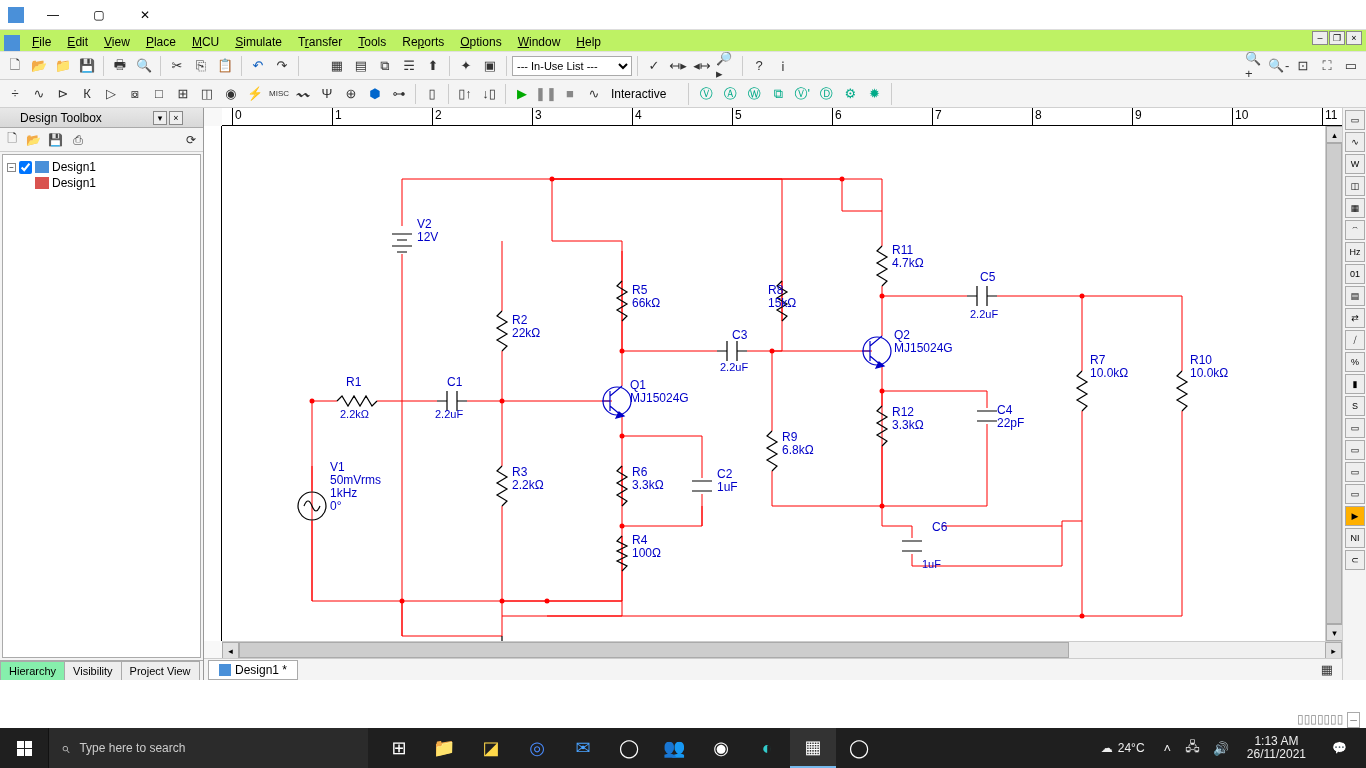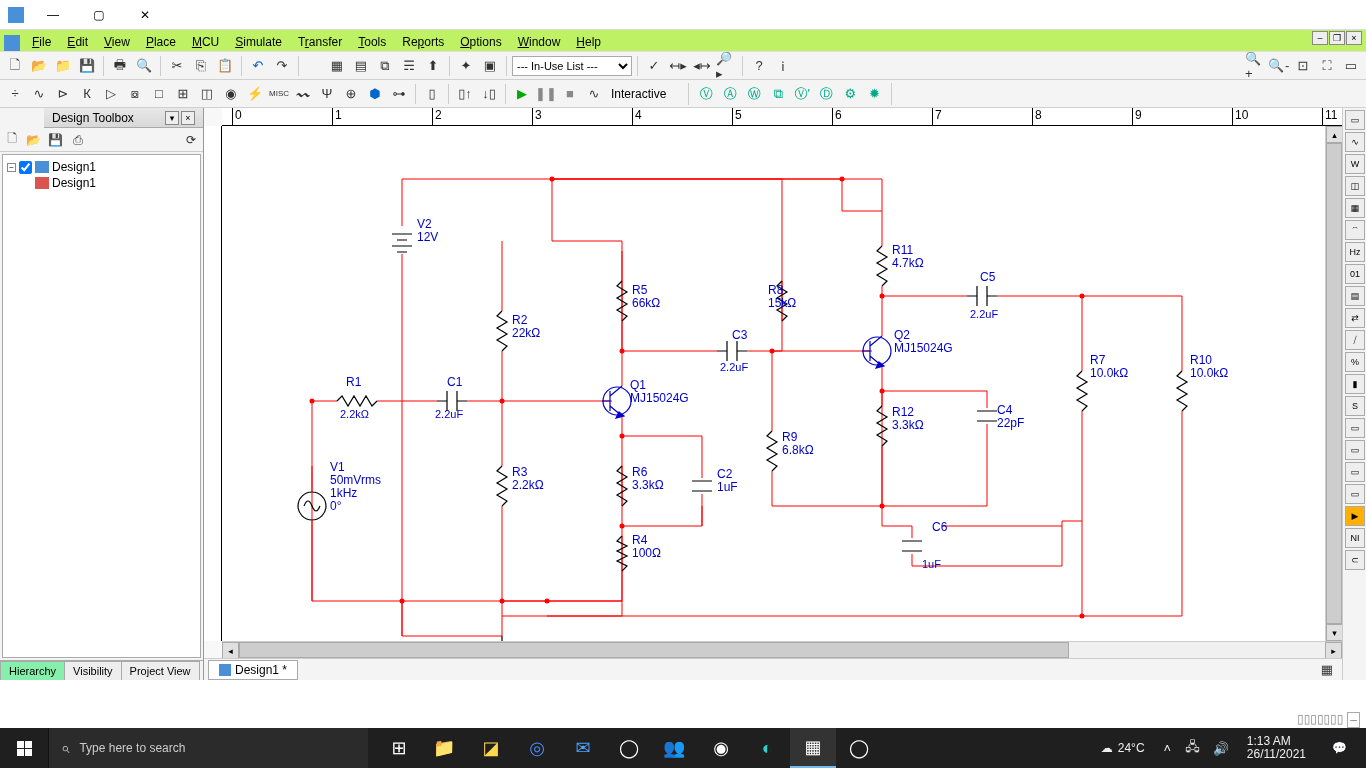--- a/index.html
+++ b/index.html
@@ -21,21 +21,21 @@
 .toolbar2 { height:28px; display:flex; align-items:center; padding:2px 4px; border-bottom:1px solid #d0d0d0; background:#f4f4f4; gap:2px; }
 .run-cluster { display:flex; gap:2px; align-items:center; }
 .play { color:#0a0; }
 .pause { color:#888; }
 .stop { color:#888; }
 .interactive-label { margin-left:4px; margin-right:20px; }
 .probe-cluster { display:flex; gap:2px; padding:0 6px; border-left:1px solid #ccc; border-right:1px solid #ccc; }
 .probe-cluster .tbtn { color:#0a8; }
 .main-area { display:flex; height:572px; }
 .design-toolbox { width:204px; border-right:1px solid #999; background:#f4f4f4; display:flex; flex-direction:column; }
-.dt-header { height:20px; background:linear-gradient(#e8e8e8,#d8d8d8); border-bottom:1px solid #aaa; display:flex; align-items:center; padding:0 8px; font-size:11px;margin-left:44px; }
+.dt-header { height:20px; background:linear-gradient(#e8e8e8,#d8d8d8); border-bottom:1px solid #aaa; display:flex; align-items:center; padding:0 20px; font-size:11px; }
 .dt-header .dt-ctrl { margin-left:auto; display:flex; gap:2px; }
 .dt-header .dt-ctrl span { width:14px; height:14px; border:1px solid #888; font-size:9px; display:flex; align-items:center; justify-content:center; cursor:pointer; background:#eee;}
 .dt-toolbar { height:24px; display:flex; align-items:center; gap:2px; padding:2px; border-bottom:1px solid #ccc; }
 .dt-toolbar .tbtn { width:20px; height:20px; font-size:12px; }
 .dt-tree { flex:1; background:#fff; border:1px solid #aaa; margin:2px; padding:4px; font-size:11px; }
 .dt-tree .node { display:flex; align-items:center; gap:3px; padding:1px 0; cursor:pointer; }
 .dt-tree .node.child { padding-left:28px; }
 .dt-tree .node .exp { width:9px; height:9px; border:1px solid #888; font-size:8px; line-height:7px; text-align:center; }
 .dt-tree .node .nicon { width:14px; height:12px; background:#4a90d9; display:inline-block; }
 .dt-tabs { display:flex; border-top:1px solid #aaa; }
@@ -70,21 +70,21 @@
 .win-logo { display:grid; grid-template-columns:7px 7px; grid-template-rows:7px 7px; gap:1px; }
 .win-logo span { background:#fff; }
 .taskbar .search { flex:0 0 320px; height:40px; background:#2b2b2b; display:flex; align-items:center; padding:0 12px; gap:10px; color:#ccc; cursor:text; border-left:1px solid #111;}
 .taskbar .search .sicon { font-size:15px; transform:scaleX(-1); }
 .taskbar .tbicons { display:flex; align-items:center; height:40px; margin-left:8px; }
 .taskbar .tbicons .tb { width:46px; height:40px; display:flex; align-items:center; justify-content:center; cursor:pointer; font-size:18px;}
 .taskbar .tbicons .tb.active { border-bottom:2px solid #76b9ed; background:#333;}
 .taskbar .tray { margin-left:auto; display:flex; align-items:center; gap:8px; padding:0 6px; font-size:11px; color:#eee; }
 .taskbar .tray .weather { display:flex; align-items:center; gap:5px; cursor:pointer; padding:0 8px;}
 .taskbar .tray .ticon { cursor:pointer; padding:3px; font-size:13px;}
-.taskbar .tray .clock { text-align:left; line-height:13px; cursor:pointer; padding:0 6px; }
+.taskbar .tray .clock { text-align:center; line-height:13px; cursor:pointer; padding:0 6px; }
 .taskbar .tray .notif { width:40px; height:40px; display:flex; align-items:center; justify-content:center; cursor:pointer; }
 </style>
 </head>
 <body>
 
 <div class="titlebar">
   <span class="icon"></span>
   <div class="wbtn">—</div>
   <div class="wbtn">▢</div>
   <div class="wbtn close">✕</div>

